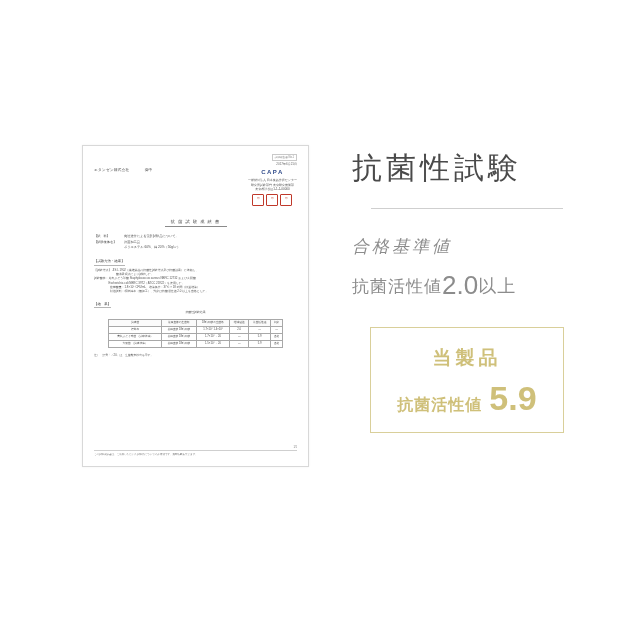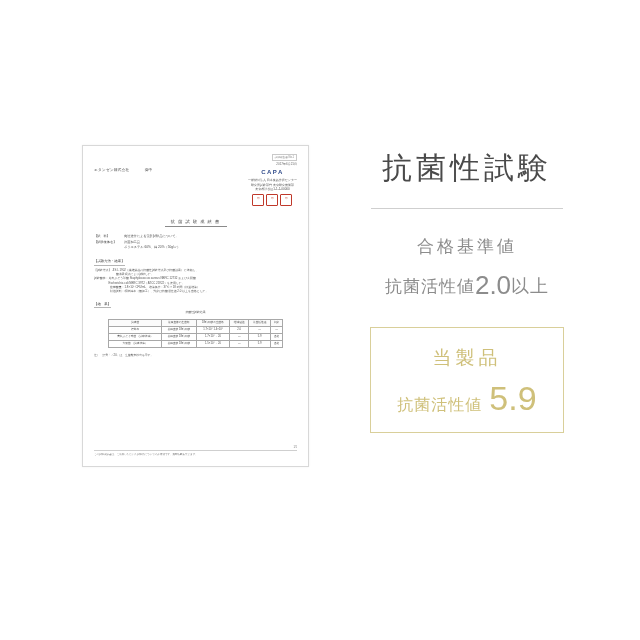--- a/index.html
+++ b/index.html
@@ -197,41 +197,42 @@
     font-size: 2.6px;
     color: #777;
   }
 
   
   .info {
     position: absolute;
     left: 352px;
     top: 150px;
     width: 230px;
-    text-align: center;
+    text-align: left;
   }
   .info-title {
     font-size: 30px;
     letter-spacing: 4px;
     color: #4a4a4a;
     font-weight: normal;
     margin: 0;
     line-height: 1.2;
   }
   .info-rule {
     width: 192px;
     height: 1px;
     background: #cfcfcf;
     margin: 22px auto 0 auto;
   }
   .info-std-label {
     margin-top: 26px;
     font-size: 17px;
     letter-spacing: 3px;
     color: #8c8c8c;
+    font-style: italic;
   }
   .info-std-value {
     margin-top: 12px;
     font-size: 17px;
     letter-spacing: 1px;
     color: #8c8c8c;
     white-space: nowrap;
   }
   .info-std-value .num {
     font-size: 26px;
@@ -247,20 +248,21 @@
   .product-box {
     margin: 26px auto 0 auto;
     width: 194px;
     height: 106px;
     border: 1px solid #d9cf9a;
     box-sizing: border-box;
     display: flex;
     flex-direction: column;
     align-items: center;
     justify-content: center;
+    font-weight: bold;
   }
   .product-label {
     font-size: 19px;
     letter-spacing: 4px;
     color: #cfc07a;
     margin-bottom: 10px;
   }
   .product-value {
     white-space: nowrap;
     color: #cfc07a;

